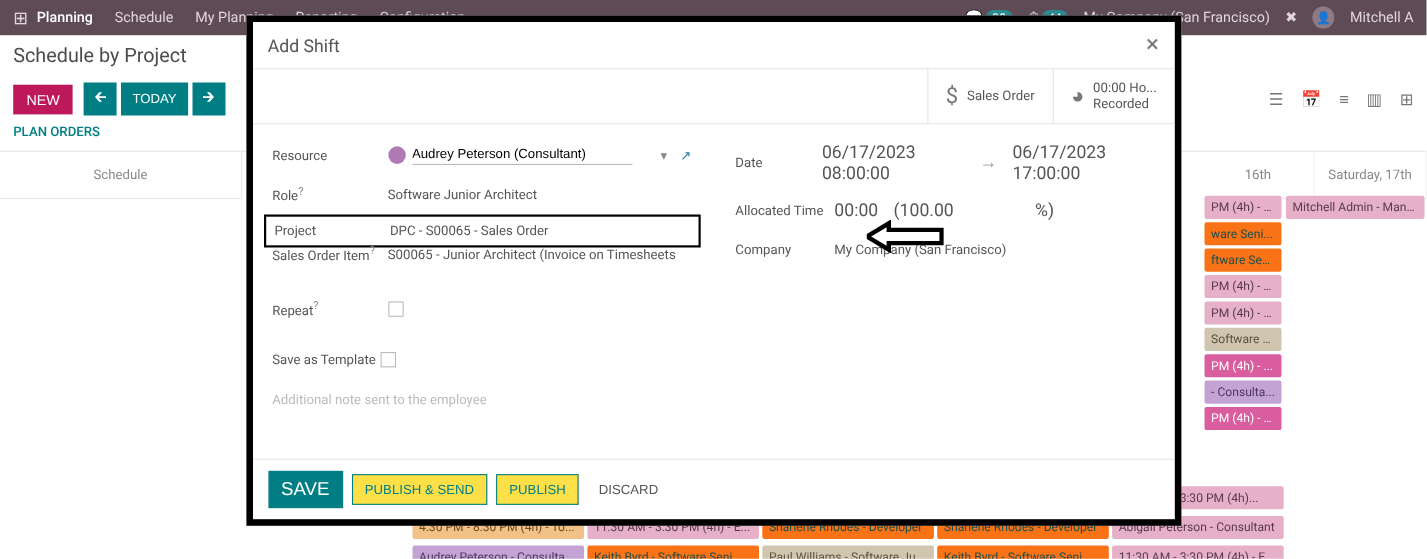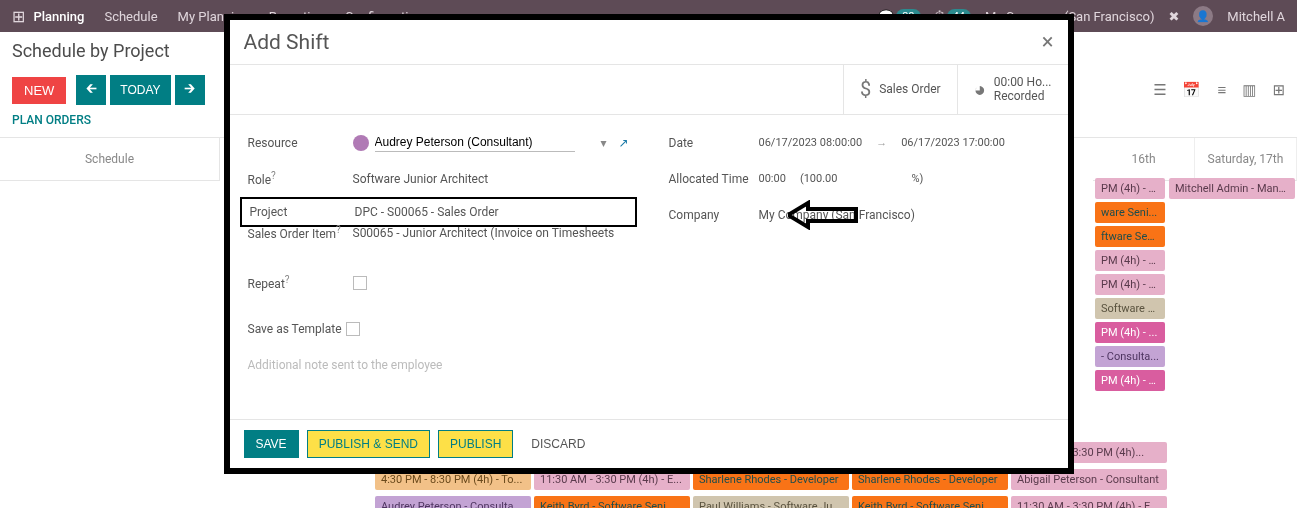--- a/index.html
+++ b/index.html
@@ -13,21 +13,21 @@
   .navbar .nav-right { margin-left: auto; display: flex; align-items: center; gap: 14px; }
   .badge-pill { background: #2b8b8f; color: #fff; border-radius: 10px; padding: 1px 6px; font-size: 11px; }
   .navbar .avatar { width: 20px; height: 20px; border-radius: 50%; background: #8c7a85; display: inline-flex; align-items: center; justify-content: center; font-size: 11px; color:#fff;}
 
   
   .subheader { padding: 8px 12px; display:flex; align-items:center; }
   .page-title { font-size: 18px; font-weight: 400; color: #4c4c4c; }
 
   
   .control-row { padding: 6px 12px; display:flex; align-items:center; gap:10px; }
-  .btn-new { background: #ef4444; color: #fff; border: none; padding: 6px 12px; font-size: 13px; cursor: pointer; }
+  .btn-new { background: #be185d; color: #fff; border: none; padding: 6px 12px; font-size: 13px; cursor: pointer; }
   .btn-nav-group { display: flex; gap: 4px; }
   .btn-nav { background: #017e84; color: #fff; border: none; width: 30px; height: 30px; cursor: pointer; display:flex; align-items:center; justify-content:center; font-size:14px;}
   .btn-today { padding: 6px 10px; font-size: 12px; width:auto;}
   .day-label { margin-left: 14px; color: #555; font-size: 12px; }
   .view-icons { margin-left:auto; display:flex; gap:16px; color:#777; font-size:15px;}
   .plan-orders-row { padding: 2px 12px 10px; font-size:12px; color:#017e84; font-weight:500; border-bottom:1px solid #e5e5e5;}
 
   
   .schedule-area { display:flex; }
   .schedule-sidebar { width: 220px; border-right:1px solid #e5e5e5; }
@@ -49,46 +49,46 @@
   .pill-gray { background:#d0c5ae; color:#5a533f;}
 
   .bottom-rows {position:absolute; left:375px; right:0; top:442px;}
   .bottom-row { display:flex; gap:3px; margin-bottom:3px;}
   .bottom-row .shift-pill { width:156px;}
 
   
   .modal-overlay { position:absolute; inset:0; display:flex; align-items:flex-start; justify-content:center;}
   .modal { margin-top:14px; width:850px; background:#fff; border:6px solid #000; position:relative;}
   .modal-header { display:flex; align-items:center; padding:10px 14px 10px; border-bottom:1px solid #e5e5e5;}
-  .modal-title { font-size:21px; color:#555;}
+  .modal-title { font-size:16px; color:#555;}
   .modal-close { margin-left:auto; font-size:22px; color:#777; cursor:pointer; line-height:1;}
   .modal-top-row { display:flex; justify-content:flex-end; border-bottom:1px solid #e5e5e5;}
   .stat-btn { border-left:1px solid #e5e5e5; padding:10px 16px; display:flex; align-items:center; gap:8px; font-size:12px; color:#555; cursor:pointer;}
   .stat-btn .big-icon { font-size:20px; color:#777;}
   .stat-text-2line { display:flex; flex-direction:column; line-height:1.2;}
 
   .modal-body { padding:16px 18px 30px; display:flex; gap:40px;}
   .form-col { flex:1;}
   .form-row { display:flex; align-items:center; margin-bottom:12px; min-height:24px;}
   .form-label { width:105px; font-size:12px; color:#555;}
   .form-value { flex:1; font-size:12px; color:#555; display:flex; align-items:center; gap:6px;}
   .input-underline { border:none; border-bottom:1px solid #bbb; padding:2px 0; font-size:12px; width:235px; outline:none;}
   .mini-avatar { width:16px; height:16px; border-radius:50%; background:#b07ab5; display:inline-block;}
   .dropdown-caret { color:#888; margin-left:auto;}
   .ext-link { color:#1a7aa8; font-size:12px; margin-left:6px;}
   .help-q { font-size:10px; color:#888; vertical-align:super;}
   .project-box { border:2px solid #000; padding:6px 8px; margin:-6px -8px; display:flex; align-items:center;}
   .checkbox { width:14px; height:14px; border:1px solid #bbb; display:inline-block;}
   .placeholder-text { color:#bbb; font-size:12px; font-style:normal;}
 
-  .date-range { display:flex; align-items:center; gap:14px; font-size:11px; color:#555;}
+  .date-range { display:flex; align-items:center; gap:14px; font-size:16px; color:#555;}
   .arrow-right-sep { color:#999;}
 
   .modal-footer { padding:10px 14px; display:flex; gap:8px; align-items:center; border-top:1px solid #e5e5e5;}
-  .btn-primary { background:#017e84; color:#fff; border:none; padding:7px 12px; font-size:12px; cursor:pointer;}
+  .btn-primary { background:#017e84; color:#fff; border:none; padding:7px 12px; font-size:17px; cursor:pointer;}
   .btn-outline { background:#fde047; color:#017e84; border:1px solid #017e84; padding:6px 11px; font-size:12px; cursor:pointer;}
   .btn-link { color:#555; background:none; border:none; padding:6px 10px; font-size:12px; cursor:pointer;}
 
   
   .arrow-callout { position:absolute; left:558px; top:180px; display:flex; align-items:center;}
   .arrow-callout svg { display:block;}
 </style>
 </head>
 <body>
 

